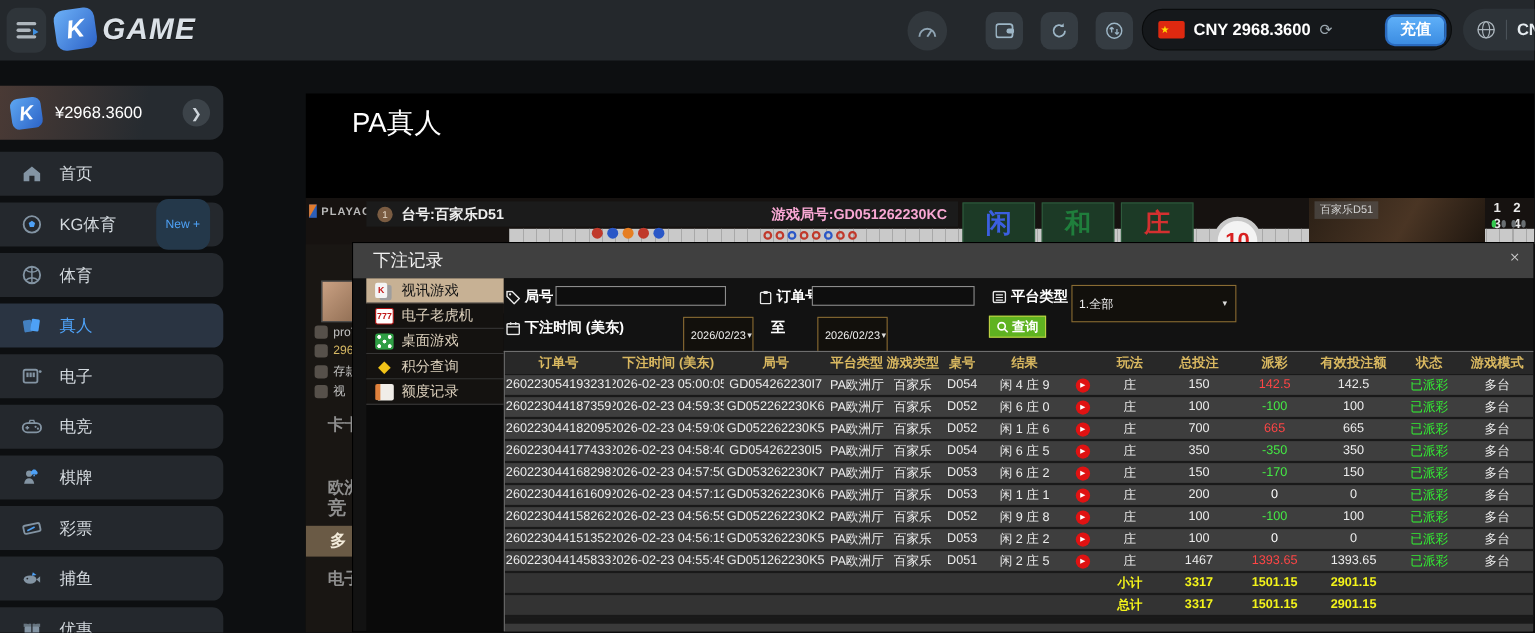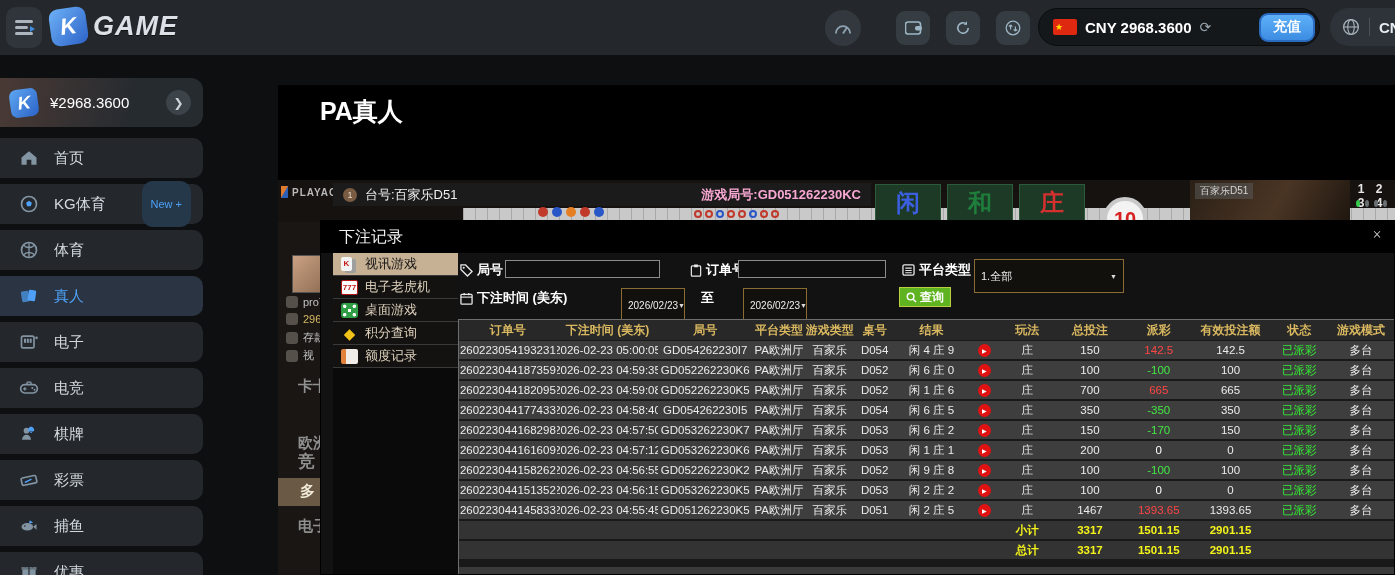--- a/index.html
+++ b/index.html
@@ -53,32 +53,32 @@
     margin-bottom:6px; display:flex; align-items:center; padding-left:19px; gap:15px; cursor:pointer;
     color:#d3d9de; font-size:15px; }
   .nav-item .si { width:20px; height:20px; color:#8394a3; flex:0 0 20px; }
   .nav-item.active { background:#2a3442; color:#4ea1f6; }
   .nav-item.active .si { color:#4ea1f6; }
   .nav-badge { margin-left:auto; margin-right:12px; background:#24384a; color:#4ea1f6; font-size:11px;
     padding:17px 9px; border-radius:11px; white-space:nowrap; }
 
   
   .banner { position:absolute; left:278px; top:85px; right:0; height:95px; background:#000; }
-  .page-title { position:absolute; left:42px; top:10px; color:#fff; font-size:25px; font-weight:700; }
+  .page-title { position:absolute; left:42px; top:10px; color:#fff; font-size:25px; font-weight:400; }
 
   
   .game { position:absolute; left:278px; top:180px; right:0; bottom:0; background:#161210; }
   .provider { position:absolute; left:3px; top:6px; display:flex; align-items:center; gap:4px; }
   .prov-ic { width:0; height:0; border-left:7px solid #e07b2e; border-bottom:12px solid #2d5fb8; }
   .prov-name { color:#b9b9b9; font-weight:700; font-size:10px; letter-spacing:1px; }
   .info-bar { position:absolute; left:55px; top:3px; width:538px; height:23px; background:#1b1b1b;
     display:flex; align-items:center; padding:0 10px; gap:8px; }
   .num-dot { width:14px; height:14px; border-radius:50%; background:#7a5c42; color:#e5d9c9; font-size:9px;
     display:grid; place-items:center; }
-  .tbl-info { color:#efefef; font-weight:400; font-size:13px; }
+  .tbl-info { color:#efefef; font-weight:700; font-size:13px; }
   .round-info { margin-left:auto; color:#f9a8d4; font-weight:700; font-size:13px; }
   .road { position:absolute; left:185px; top:28px; width:932px; height:14px; background:#c9c9c9;
     background-image:repeating-linear-gradient(90deg,#a8a8a8 0 1px,transparent 1px 12px); }
   .road-dots { position:absolute; left:416px; top:30px; display:flex; gap:3px; }
   .road-dots b { width:8px; height:8px; border-radius:50%; border:2px solid #c0392b; background:transparent; }
   .road-dots b:nth-child(3n) { border-color:#2a57c7; }
   .mini-badges { position:absolute; left:260px; top:27px; display:flex; gap:4px; }
   .mini-badges b { width:10px; height:10px; border-radius:50%; }
   .spots { position:absolute; left:597px; top:4px; display:flex; gap:6px; }
   .spot { width:66px; height:38px; background:#1c3a26; border:1px solid #2e5a3c; display:grid;
@@ -104,21 +104,21 @@
   .lb-avatar { position:absolute; left:14px; top:33px; width:38px; height:38px;
     background:linear-gradient(135deg,#caa183,#8c6a50); border:1px solid #555; }
   .lb-row { position:absolute; left:8px; color:#c3c3c3; font-size:11px; display:flex; gap:5px; align-items:center; }
   .lb-ic { width:12px; height:12px; border-radius:3px; background:#56504a; flex:0 0 12px; }
   .lb-big { position:absolute; left:20px; color:#8f8f8f; font-weight:700; font-size:15px; }
   .lb-hl { position:absolute; left:0; top:256px; width:176px; height:28px; background:#6a5a45; }
   .lb-hl span { position:absolute; left:22px; top:4px; color:#f2ead9; font-weight:700; font-size:15px; }
 
   
   .modal { position:absolute; left:320px; top:220px; right:0; bottom:0; background:#121212; border:1px solid #000; }
-  .modal-header { position:absolute; left:0; top:0; right:0; height:32px; background:#000000;font-family:Liberation Serif, serif; }
+  .modal-header { position:absolute; left:0; top:0; right:0; height:32px; background:#404040;font-family:Liberation Serif, serif; }
   .modal-title { position:absolute; left:18px; top:6px; color:#f2f2f2; font-size:16px; font-weight:400; }
   .modal-close { position:absolute; right:7px; top:5px; color:#cfcfcf; font-size:16px; cursor:pointer;
     width:20px; text-align:center; }
   .tabs { position:absolute; left:12px; top:32px; width:125px; bottom:0; background:#0a0a0a; }
   .tab { position:relative; height:23px; border-bottom:1px solid #3a3a3a; display:flex; align-items:center;
     gap:7px; padding-left:8px; color:#ddd1bd; font-size:13px; cursor:pointer; background:#141210; }
   .tab.active { background:#c7b194; color:#151515; font-weight:400; }
   .tab.active::after { content:""; position:absolute; right:-10px; top:0; border-left:10px solid #c7b194;
     border-top:16.5px solid transparent; border-bottom:16.5px solid transparent; }
   .ti { width:17px; height:15px; flex:0 0 17px; position:relative; }

